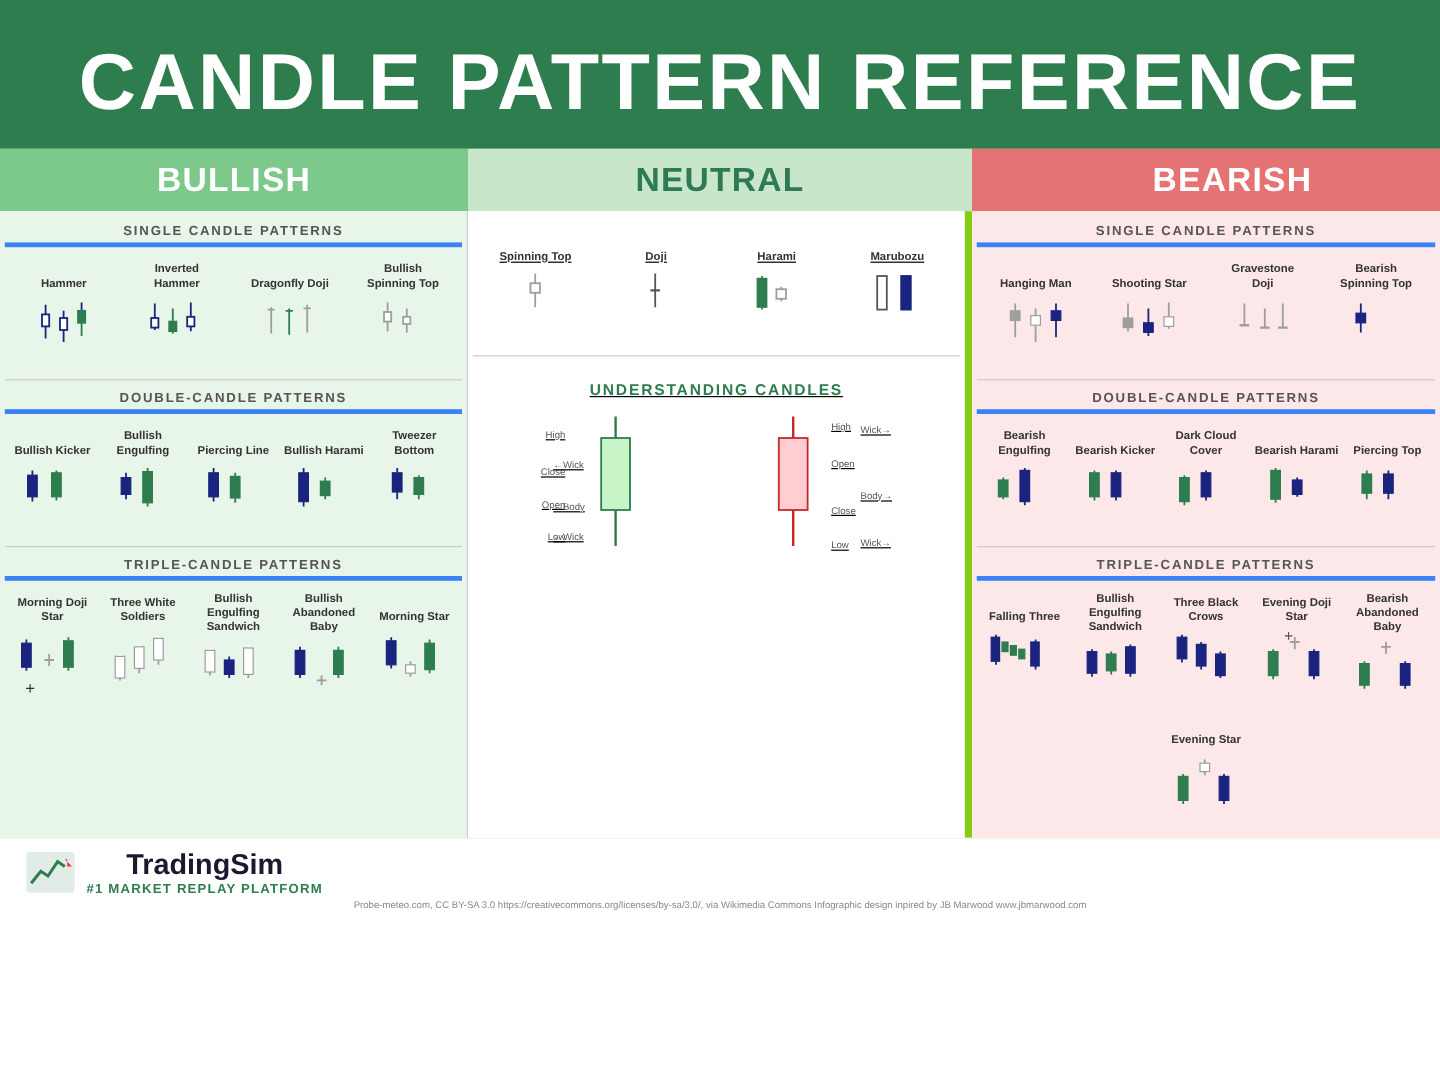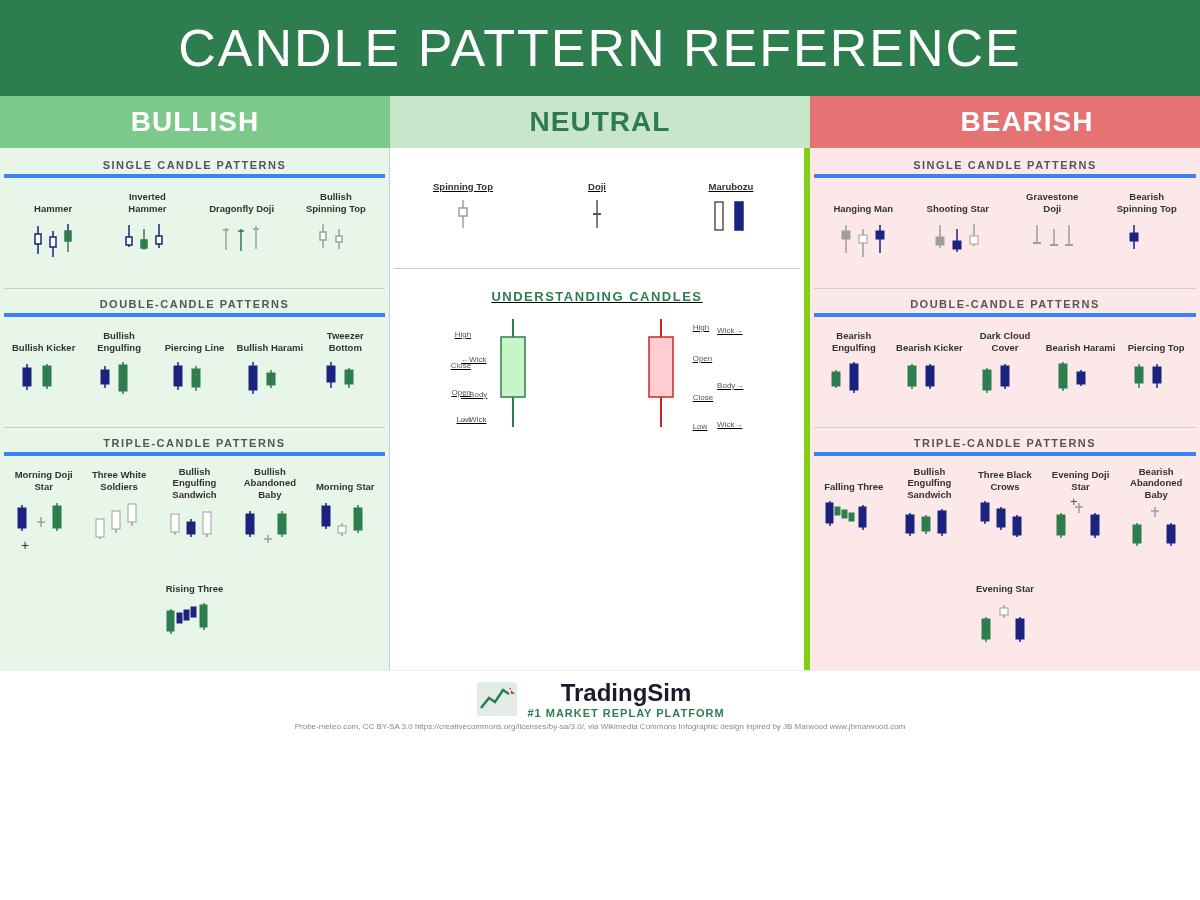--- a/index.html
+++ b/index.html
@@ -12,24 +12,25 @@
     }
 
     
     .header {
       background: #2e7d4f;
       color: white;
       text-align: center;
       padding: 18px 10px;
     }
     .header h1 {
-      font-size: 52px;
-      font-weight: 400;
+      font-size: 66px;
+      font-weight: 700;
       letter-spacing: 2px;
       text-transform: uppercase;
+      margin-top: 12px;
     }
 
     
     .col-headers {
       display: flex;
       width: 100%;
     }
     .col-header {
       flex: 1;
       text-align: center;
@@ -155,21 +156,20 @@
     .footer {
       background: #fff;
       text-align: center;
       padding: 8px 20px 5px;
       border-top: 1px solid #eee;
     }
 
     .footer-brand {
       display: flex;
       align-items: center;
-      justify-content: center;
       gap: 8px;
       margin-bottom: 3px;
     }
 
     .footer-brand-name {
       font-size: 24px;
       font-weight: 700;
       color: #1a1a2e;
     }
 
@@ -515,47 +515,20 @@
             </g>
             <g transform="translate(34,8)">
               <line x1="6" y1="2" x2="6" y2="5" stroke="#2e7d4f" stroke-width="1.5"></line>
               <rect x="2" y="5" width="8" height="22" fill="#2e7d4f" stroke="#2e7d4f"></rect>
               <line x1="6" y1="27" x2="6" y2="30" stroke="#2e7d4f" stroke-width="1.5"></line>
             </g>
           </svg>
         </div>
       </div>
 
-      <div class="pattern-item">
-        <div class="pattern-label">Rising Three</div>
-        <div class="pattern-canvas">
-          <svg width="58" height="62" viewBox="0 0 58 62">
-            <g transform="translate(0,10)">
-              <line x1="5" y1="2" x2="5" y2="4" stroke="#2e7d4f" stroke-width="1.5"></line>
-              <rect x="1" y="4" width="7" height="20" fill="#2e7d4f" stroke="#2e7d4f"></rect>
-              <line x1="5" y1="24" x2="5" y2="27" stroke="#2e7d4f" stroke-width="1.5"></line>
-            </g>
-
-            <g transform="translate(11,16)">
-              <rect x="0" y="0" width="5" height="10" fill="#1a237e" stroke="#1a237e"></rect>
-            </g>
-            <g transform="translate(18,13)">
-              <rect x="0" y="0" width="5" height="10" fill="#1a237e" stroke="#1a237e"></rect>
-            </g>
-            <g transform="translate(25,10)">
-              <rect x="0" y="0" width="5" height="10" fill="#1a237e" stroke="#1a237e"></rect>
-            </g>
-            <g transform="translate(33,4)">
-              <line x1="5" y1="2" x2="5" y2="4" stroke="#2e7d4f" stroke-width="1.5"></line>
-              <rect x="1" y="4" width="7" height="22" fill="#2e7d4f" stroke="#2e7d4f"></rect>
-              <line x1="5" y1="26" x2="5" y2="29" stroke="#2e7d4f" stroke-width="1.5"></line>
-            </g>
-          </svg>
-        </div>
-      </div>
 
     </div>
   </div>
 
   <div class="col-neutral">
 
     <div class="pattern-row" style="padding-top: 10px;">
 
       <div class="pattern-item">
         <div class="pattern-label">Spinning Top</div>
@@ -576,20 +549,38 @@
           <svg width="55" height="58" viewBox="0 0 55 58">
             <g transform="translate(20,3)">
               <line x1="7" y1="0" x2="7" y2="14" stroke="#555" stroke-width="1.5"></line>
               <line x1="3" y1="14" x2="11" y2="14" stroke="#555" stroke-width="2"></line>
               <line x1="7" y1="14" x2="7" y2="28" stroke="#555" stroke-width="1.5"></line>
             </g>
           </svg>
         </div>
       </div>
 
+      <div class="pattern-item">
+        <div class="pattern-label">Harami</div>
+        <div class="pattern-canvas">
+          <svg width="55" height="58" viewBox="0 0 55 58">
+
+            <g transform="translate(8,3)">
+              <line x1="7" y1="2" x2="7" y2="4" stroke="#2e7d4f" stroke-width="1.5"></line>
+              <rect x="3" y="4" width="8" height="24" fill="#2e7d4f" stroke="#2e7d4f"></rect>
+              <line x1="7" y1="28" x2="7" y2="30" stroke="#2e7d4f" stroke-width="1.5"></line>
+            </g>
+            <g transform="translate(24,12)">
+              <line x1="7" y1="2" x2="7" y2="4" stroke="#9e9e9e" stroke-width="1.5"></line>
+              <rect x="3" y="4" width="8" height="8" fill="white" stroke="#9e9e9e" stroke-width="1.5"></rect>
+              <line x1="7" y1="12" x2="7" y2="14" stroke="#9e9e9e" stroke-width="1.5"></line>
+            </g>
+          </svg>
+        </div>
+      </div>
 
       <div class="pattern-item">
         <div class="pattern-label">Marubozu</div>
         <div class="pattern-canvas">
           <svg width="55" height="58" viewBox="0 0 55 58">
             <g transform="translate(8,5)">
               <rect x="3" y="0" width="8" height="28" fill="white" stroke="#555" stroke-width="1.5"></rect>
             </g>
             <g transform="translate(28,5)">
               <rect x="3" y="0" width="8" height="28" fill="#1a237e" stroke="#1a237e" stroke-width="1.5"></rect>

